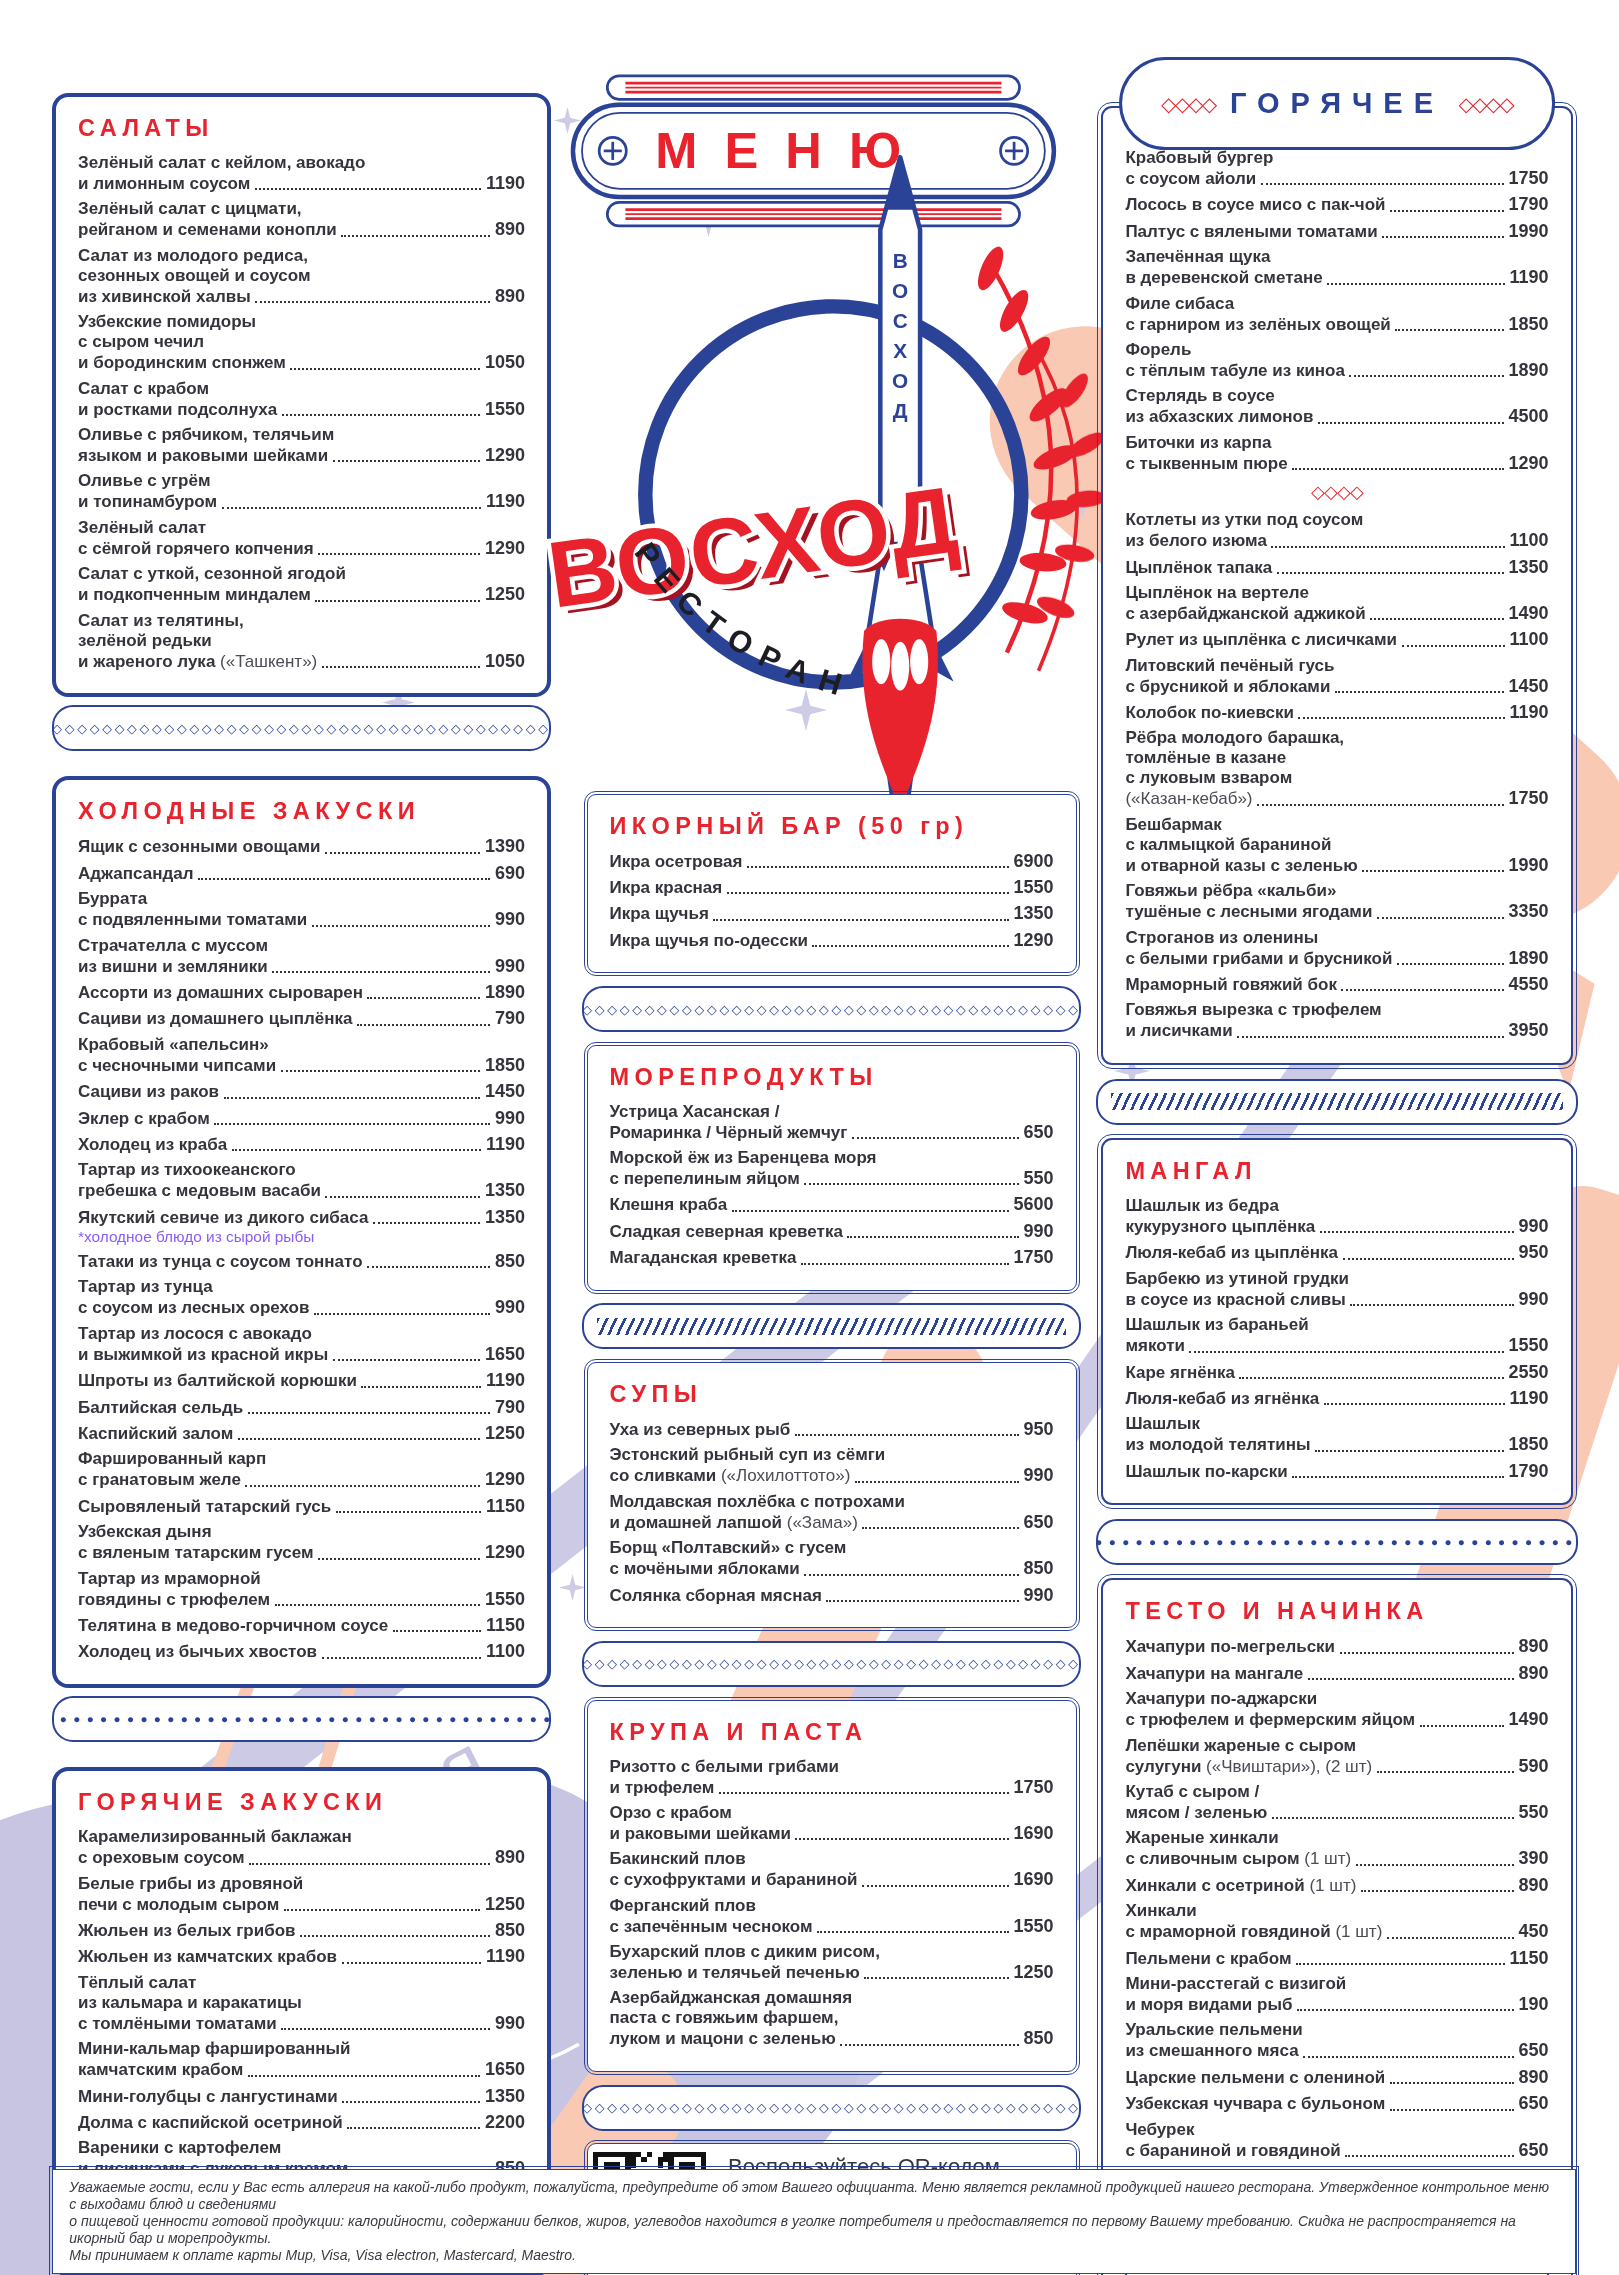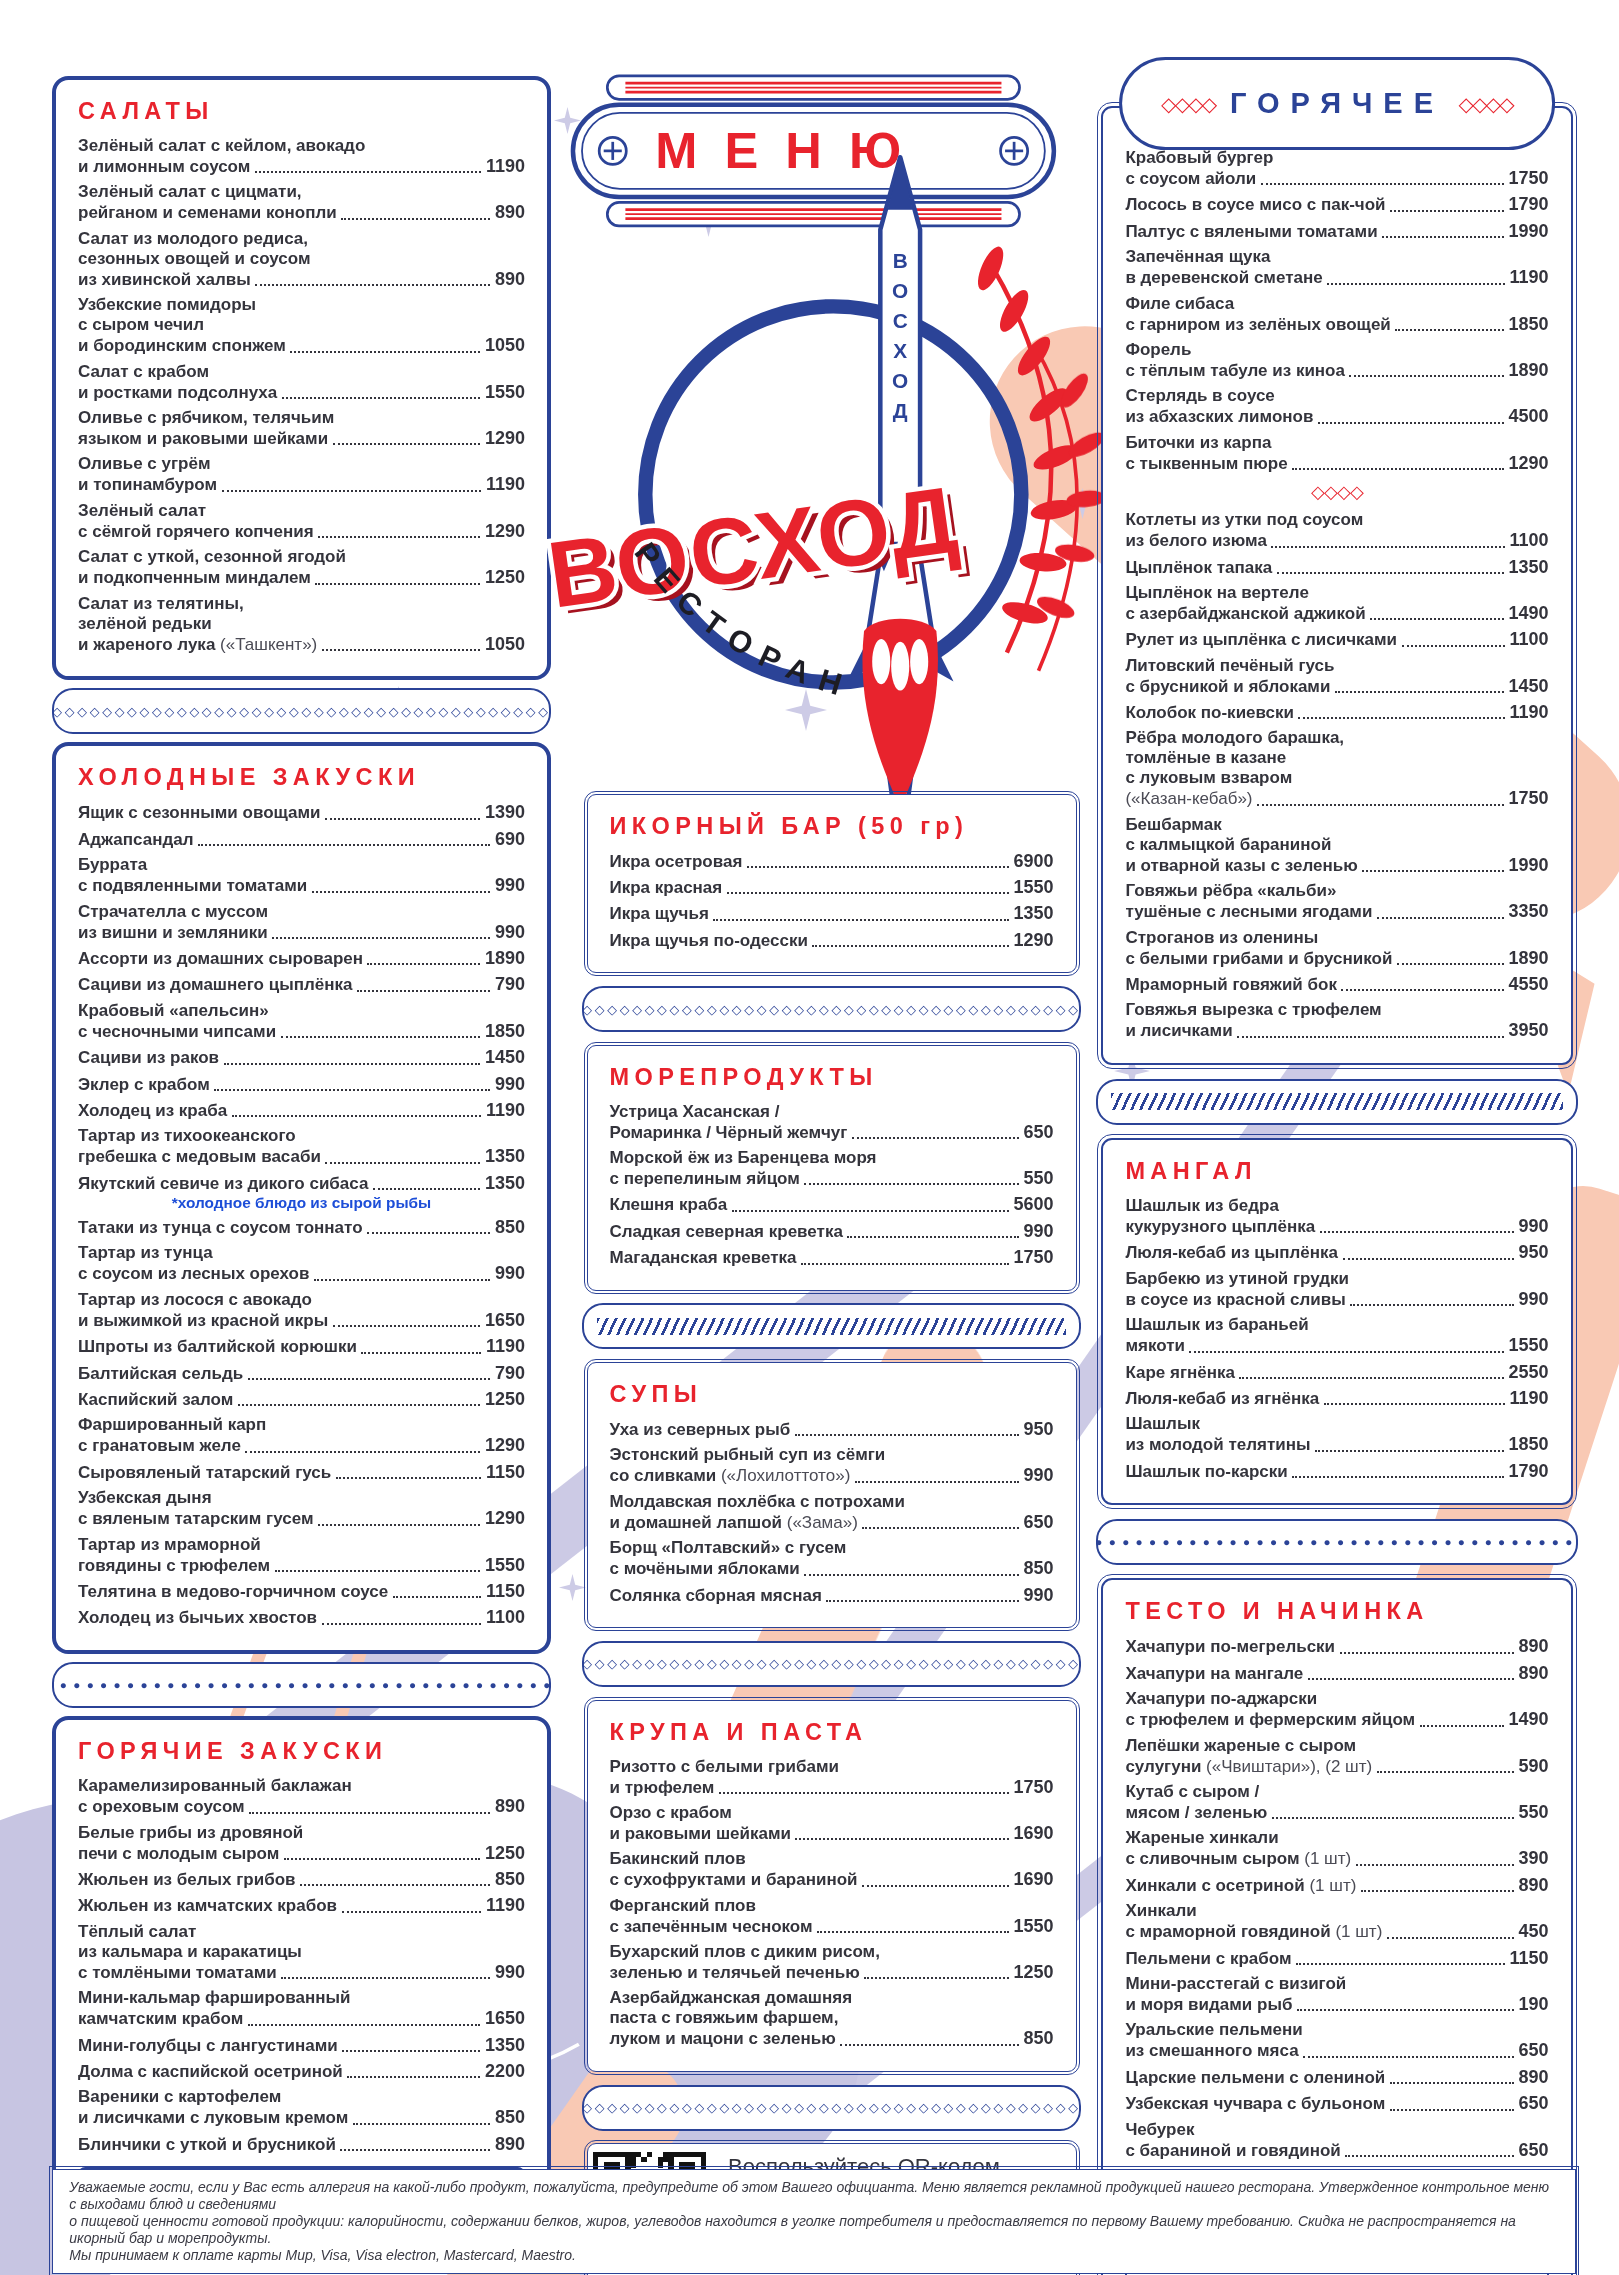--- a/index.html
+++ b/index.html
@@ -9,39 +9,39 @@
   
   #art{position:absolute;inset:0;z-index:0;}
   .sparkle{position:absolute;background:#CDCBE6;
      clip-path:polygon(50% 0,60% 40%,100% 50%,60% 60%,50% 100%,40% 60%,0 50%,40% 40%);}
   
   .col{position:absolute;display:flex;flex-direction:column;gap:8.1px;z-index:2;}
   #col-left{left:52px;width:499px;top:76px;}
   #col-mid{left:582px;width:499px;top:52px;}
   #col-right{left:1096px;width:482px;top:54px;}
   
-  .panel{background:#fff;border:4.5px solid #2B4397;border-radius:16.3px;padding:18px 22px 16.3px;position:relative;}
+  .panel{background:#fff;border:4.5px solid #2B4397;border-radius:16.3px;padding:18px 22px 16.3px;position:relative;margin-top:17px;}
   .panel.triple{border-width:1.8px;outline:1.8px solid #2B4397;outline-offset:2.7px;border-radius:9px;margin:4.5px;}
   .panel.double{border-width:2.7px;outline:1.8px solid #2B4397;outline-offset:3.6px;border-radius:11px;margin:5.4px;}
   .panel.has-pill{margin-top:52px;padding-top:40px;}
   .sec-title{font-size:23.5px;font-weight:800;letter-spacing:5.4px;color:#E8232D;margin:0 0 11px 0;}
   .pill-head{position:absolute;top:-51px;left:50%;transform:translateX(-50%);width:92%;height:87px;
      background:#fff;border:3.6px solid #2B4397;border-radius:47px;display:flex;align-items:center;
      justify-content:center;gap:14.5px;}
   .pill-head .pt{font-size:29px;font-weight:800;letter-spacing:11px;color:#2B4397;}
   .pill-head .dia{color:#E8232D;font-size:20px;letter-spacing:-1.8px;}
   
   .item{margin-bottom:5.4px;}
   .nl{font-size:17px;line-height:20px;font-weight:700;}
   .row{display:flex;align-items:flex-end;}
   .nm{font-size:17px;line-height:20px;font-weight:700;white-space:nowrap;}
   .note{font-weight:400;color:#4B4B55;}
   .leader{flex:1;min-width:23.5px;border-bottom:2.7px dotted #34343C;margin:0 4.5px 3.6px 4.5px;}
   .price{font-size:18px;font-weight:700;white-space:nowrap;}
-  .sub{font-size:15.4px;line-height:18px;font-weight:700;color:#1d4ed8;text-align:center;}
+  .sub{font-size:15.4px;line-height:18px;font-weight:400;color:#8b5cf6;}
   .red-dia-row{text-align:center;color:#E8232D;font-size:18px;letter-spacing:-0.9px;margin:7.2px 0;}
   
   .divider{height:42px;border:2.7px solid #2B4397;border-radius:21px;background:#fff;
      display:flex;align-items:center;justify-content:center;overflow:hidden;padding:0 12.7px;}
   .divider .glyphs{color:#2B4397;font-size:12.7px;letter-spacing:2.7px;white-space:nowrap;}
   .divider .dots{font-size:11.8px;letter-spacing:6.3px;}
   .divider .hatchfill{flex:1;height:16.3px;
      background:repeating-linear-gradient(115deg,#2B4397 0 2.7px,transparent 2.7px 8.1px);}
   
   .panel-footer{margin-top:12.7px;border:2.7px solid #2B4397;border-radius:7.2px;height:34px;

